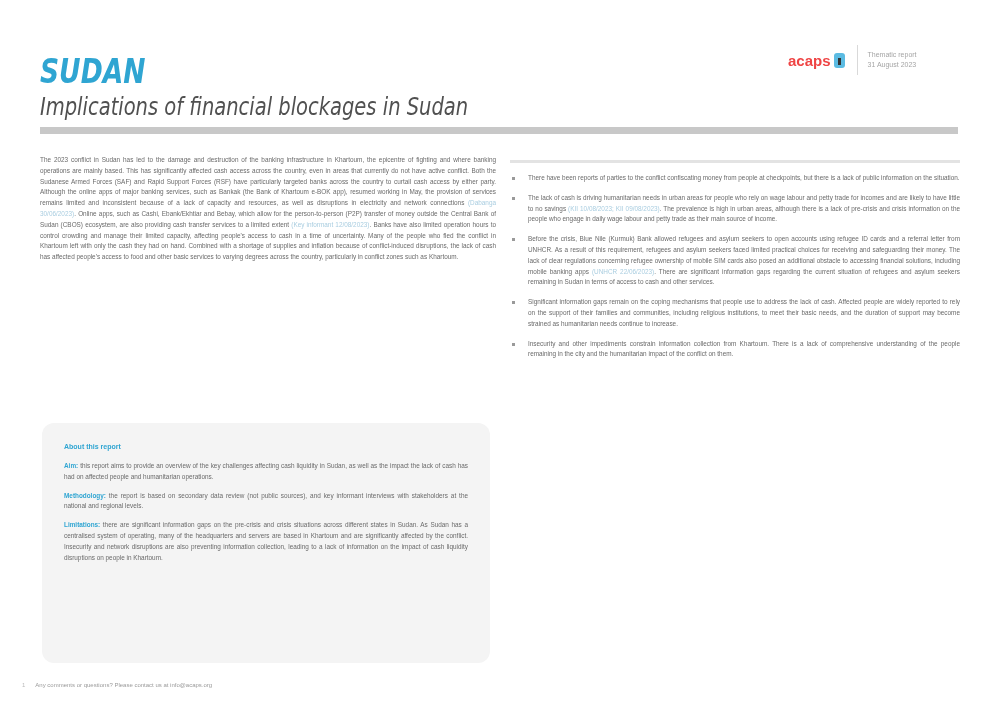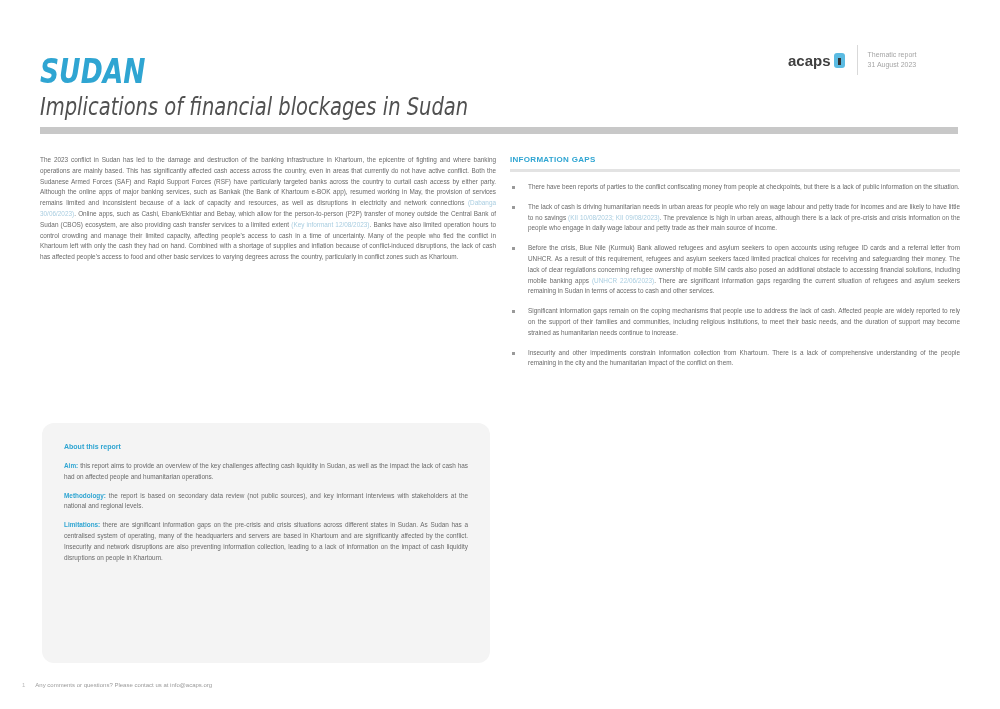--- a/index.html
+++ b/index.html
@@ -5,21 +5,21 @@
   * { box-sizing: border-box; margin: 0; padding: 0; }
   html, body { width: 1000px; height: 709px; background: #ffffff; overflow: hidden; }
   body { font-family: "Liberation Sans", sans-serif; color: #4d4d4d; position: relative; }
 
   .header { position: absolute; left: 40px; top: 52px; width: 920px; font-style: italic; }
   .country { font-family: "DejaVu Sans", sans-serif; font-weight: bold; font-size: 34px; color: #2fa5d2; letter-spacing: 0px; transform: scaleX(0.78); transform-origin: left; line-height: 38px; }
   .title { font-family: "DejaVu Sans", sans-serif; font-size: 25px; color: #505050; transform: scaleX(0.78); transform-origin: left; line-height: 30px; margin-top: 2px; white-space: nowrap; }
   .title-rule { position: absolute; left: 40px; top: 127px; width: 918px; height: 7px; background: #c8c8c8; }
 
   .brand { position: absolute; left: 788px; top: 45px; display: flex; align-items: center; }
-  .logo { font-weight: bold; font-size: 15px; color: #404040; display: flex; align-items: center; gap: 3px; }
+  .logo { font-weight: bold; font-size: 15px; color: #ef4444; display: flex; align-items: center; gap: 3px; }
   .logo-mark { width: 11px; height: 15px; border-radius: 3px; background: #5bbbe2; position: relative; }
   .logo-mark::after { content: ""; position: absolute; left: 4px; top: 5px; width: 3px; height: 7px; background: #333; }
   .brand-divider { width: 1px; height: 30px; background: #d9d9d9; margin: 0 10px 0 12px; }
   .brand-meta { font-size: 7px; color: #a5a5a5; line-height: 10px; }
 
   .col-left { position: absolute; left: 40px; top: 155px; width: 456px; }
   .col-right { position: absolute; left: 510px; top: 155px; width: 450px; }
 
   .body-text { font-size: 6.4px; line-height: 10.8px; text-align: justify; color: #6a6a6a; }
   .link { color: #a9cde0; }
@@ -64,21 +64,20 @@
 </div>
 
 <div class="about-box">
   <div class="about-title">About this report</div>
   <p class="about-para"><span class="about-label">Aim:</span> <span>this report aims to provide an overview of the key challenges affecting cash liquidity in Sudan, as well as the impact the lack of cash has had on affected people and humanitarian operations.</span></p>
   <p class="about-para"><span class="about-label">Methodology:</span> <span>the report is based on secondary data review (not public sources), and key informant interviews with stakeholders at the national and regional levels.</span></p>
   <p class="about-para"><span class="about-label">Limitations:</span> <span>there are significant information gaps on the pre-crisis and crisis situations across different states in Sudan. As Sudan has a centralised system of operating, many of the headquarters and servers are based in Khartoum and are significantly affected by the conflict. Insecurity and network disruptions are also preventing information collection, leading to a lack of information on the impact of cash liquidity disruptions on people in Khartoum.</span></p>
 </div>
 
 <div class="col-right">
-  <div class="section-head">INFORMATION GAPS</div>
   <div class="section-rule"></div>
   <ul class="bullets">
     <li><span>There have been reports of parties to the conflict confiscating money from people at checkpoints, but there is a lack of public information on the situation.</span></li>
     <li><span>The lack of cash is driving humanitarian needs in urban areas for people who rely on wage labour and petty trade for incomes and are likely to have little to no savings </span><span class="link">(KII 10/08/2023; KII 09/08/2023)</span><span>. The prevalence is high in urban areas, although there is a lack of pre-crisis and crisis information on the people who engage in daily wage labour and petty trade as their main source of income.</span></li>
     <li><span>Before the crisis, Blue Nile (Kurmuk) Bank allowed refugees and asylum seekers to open accounts using refugee ID cards and a referral letter from UNHCR. As a result of this requirement, refugees and asylum seekers faced limited practical choices for receiving and safeguarding their money. The lack of clear regulations concerning refugee ownership of mobile SIM cards also posed an additional obstacle to accessing financial solutions, including mobile banking apps </span><span class="link">(UNHCR 22/06/2023)</span><span>. There are significant information gaps regarding the current situation of refugees and asylum seekers remaining in Sudan in terms of access to cash and other services.</span></li>
     <li><span>Significant information gaps remain on the coping mechanisms that people use to address the lack of cash. Affected people are widely reported to rely on the support of their families and communities, including religious institutions, to meet their basic needs, and the duration of support may become strained as humanitarian needs continue to increase.</span></li>
     <li><span>Insecurity and other impediments constrain information collection from Khartoum. There is a lack of comprehensive understanding of the people remaining in the city and the humanitarian impact of the conflict on them.</span></li>
   </ul>
 </div>
 

